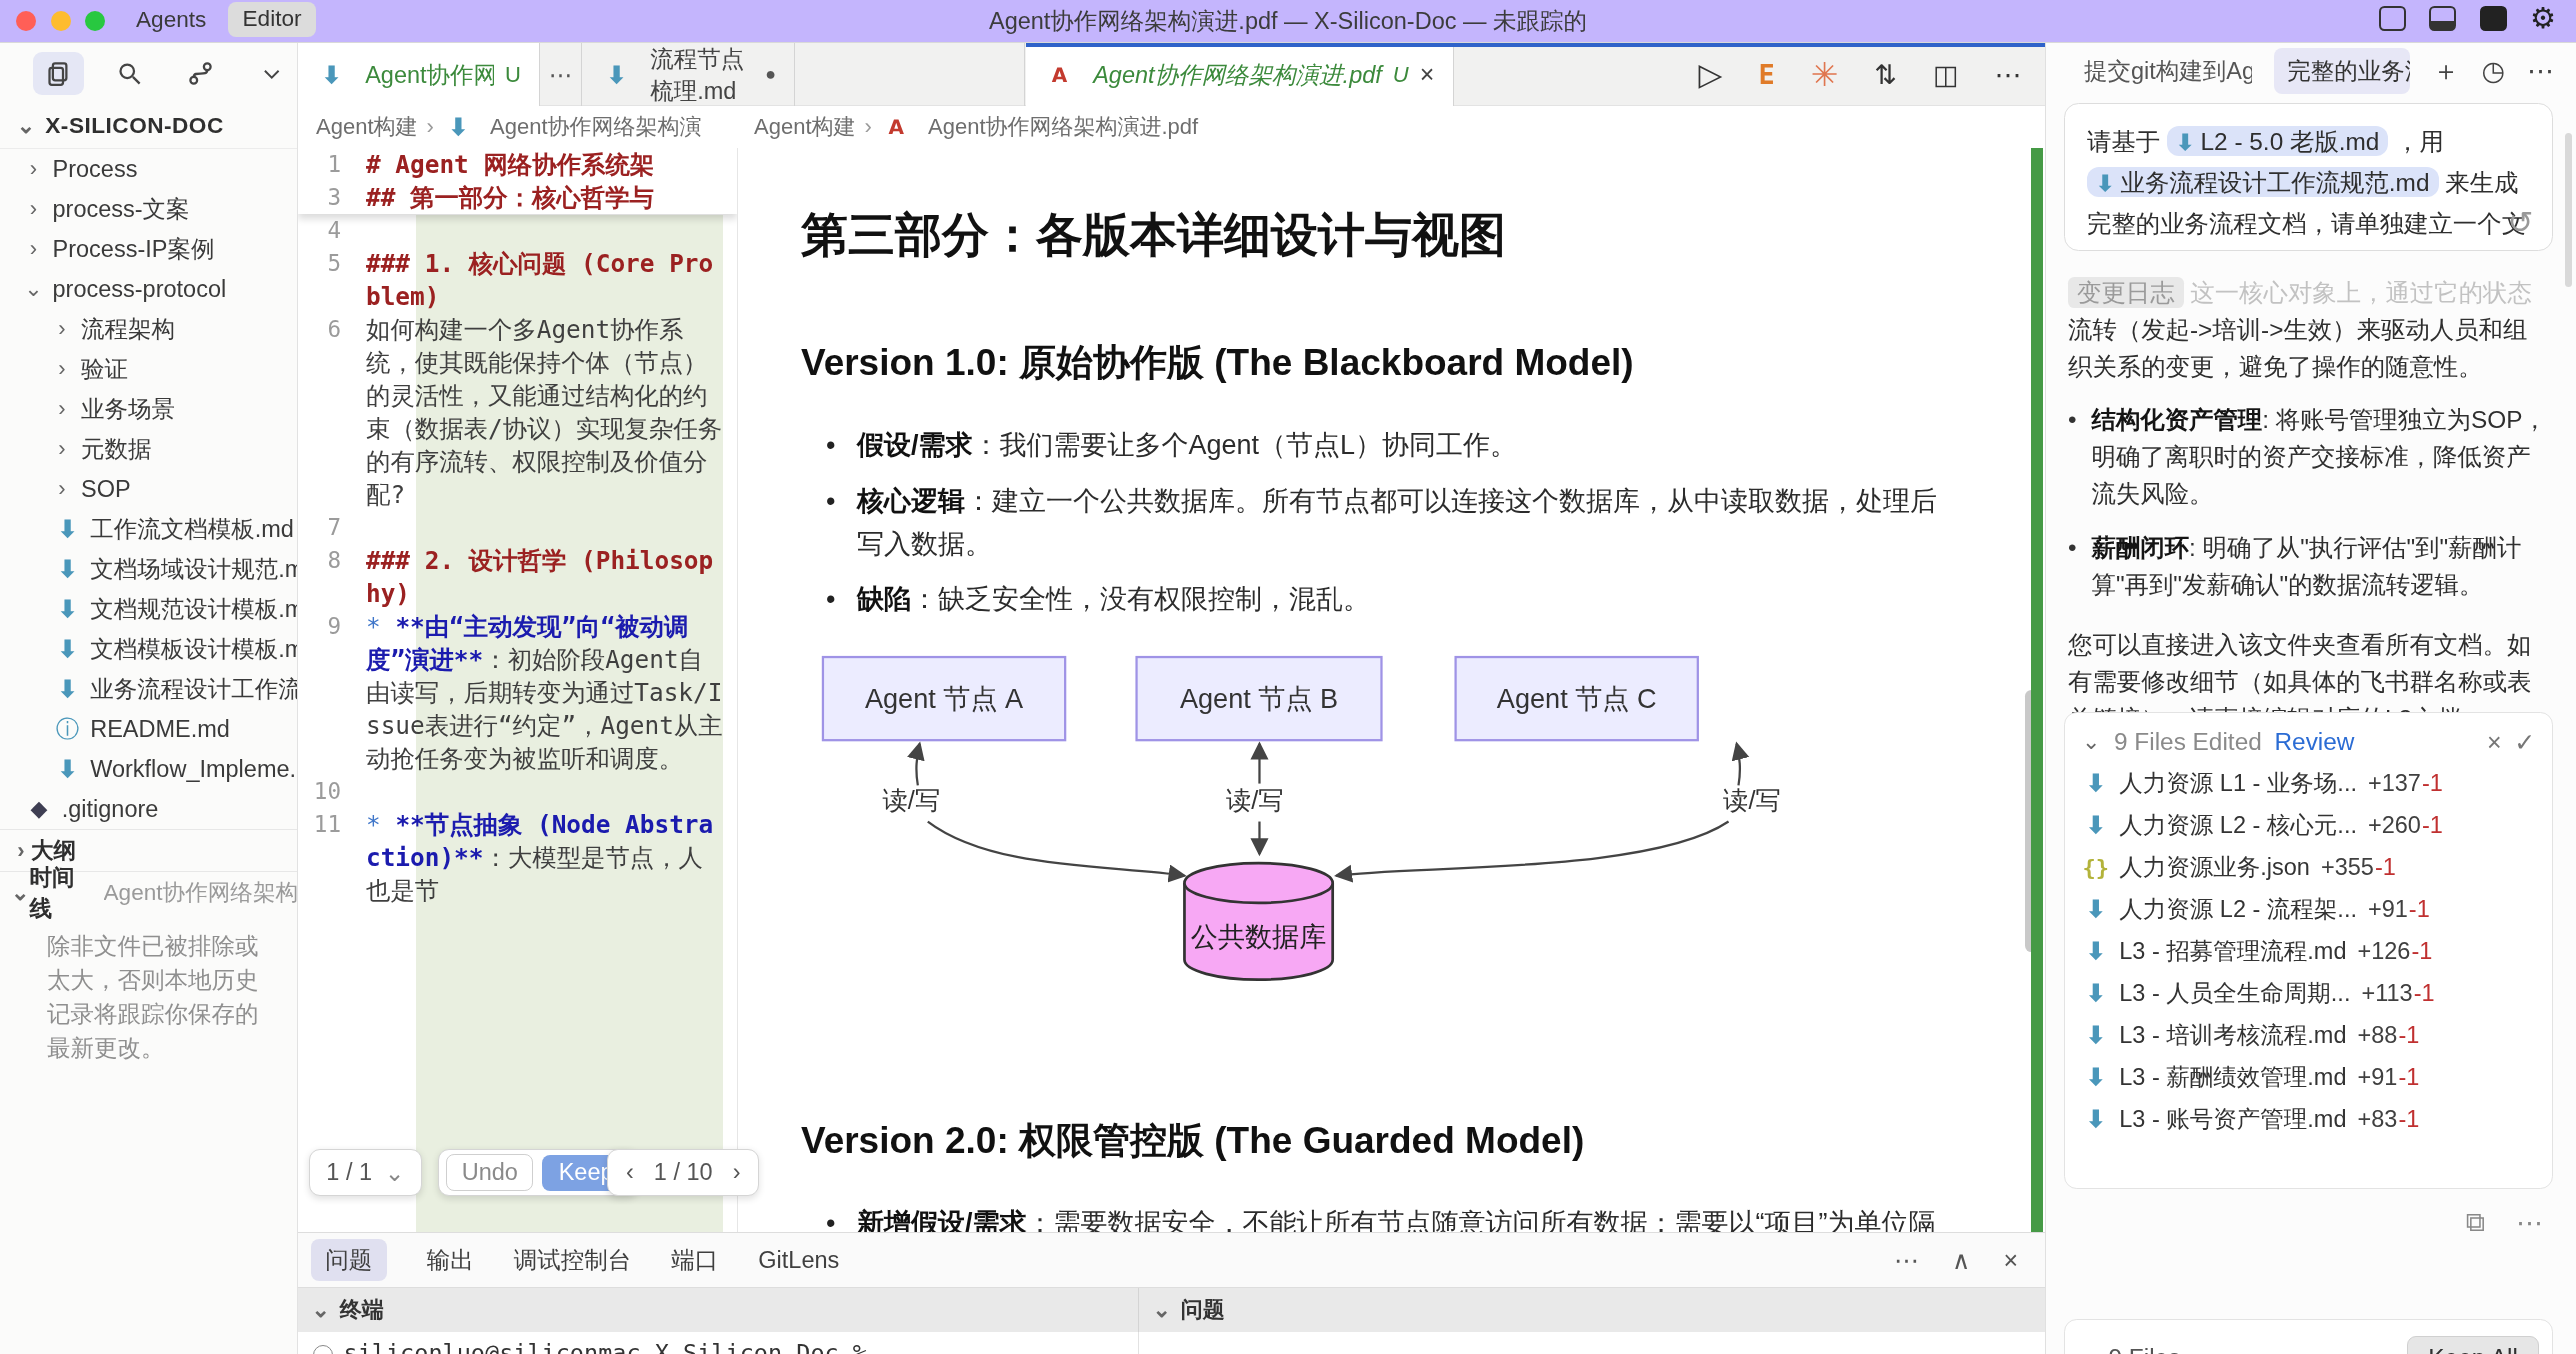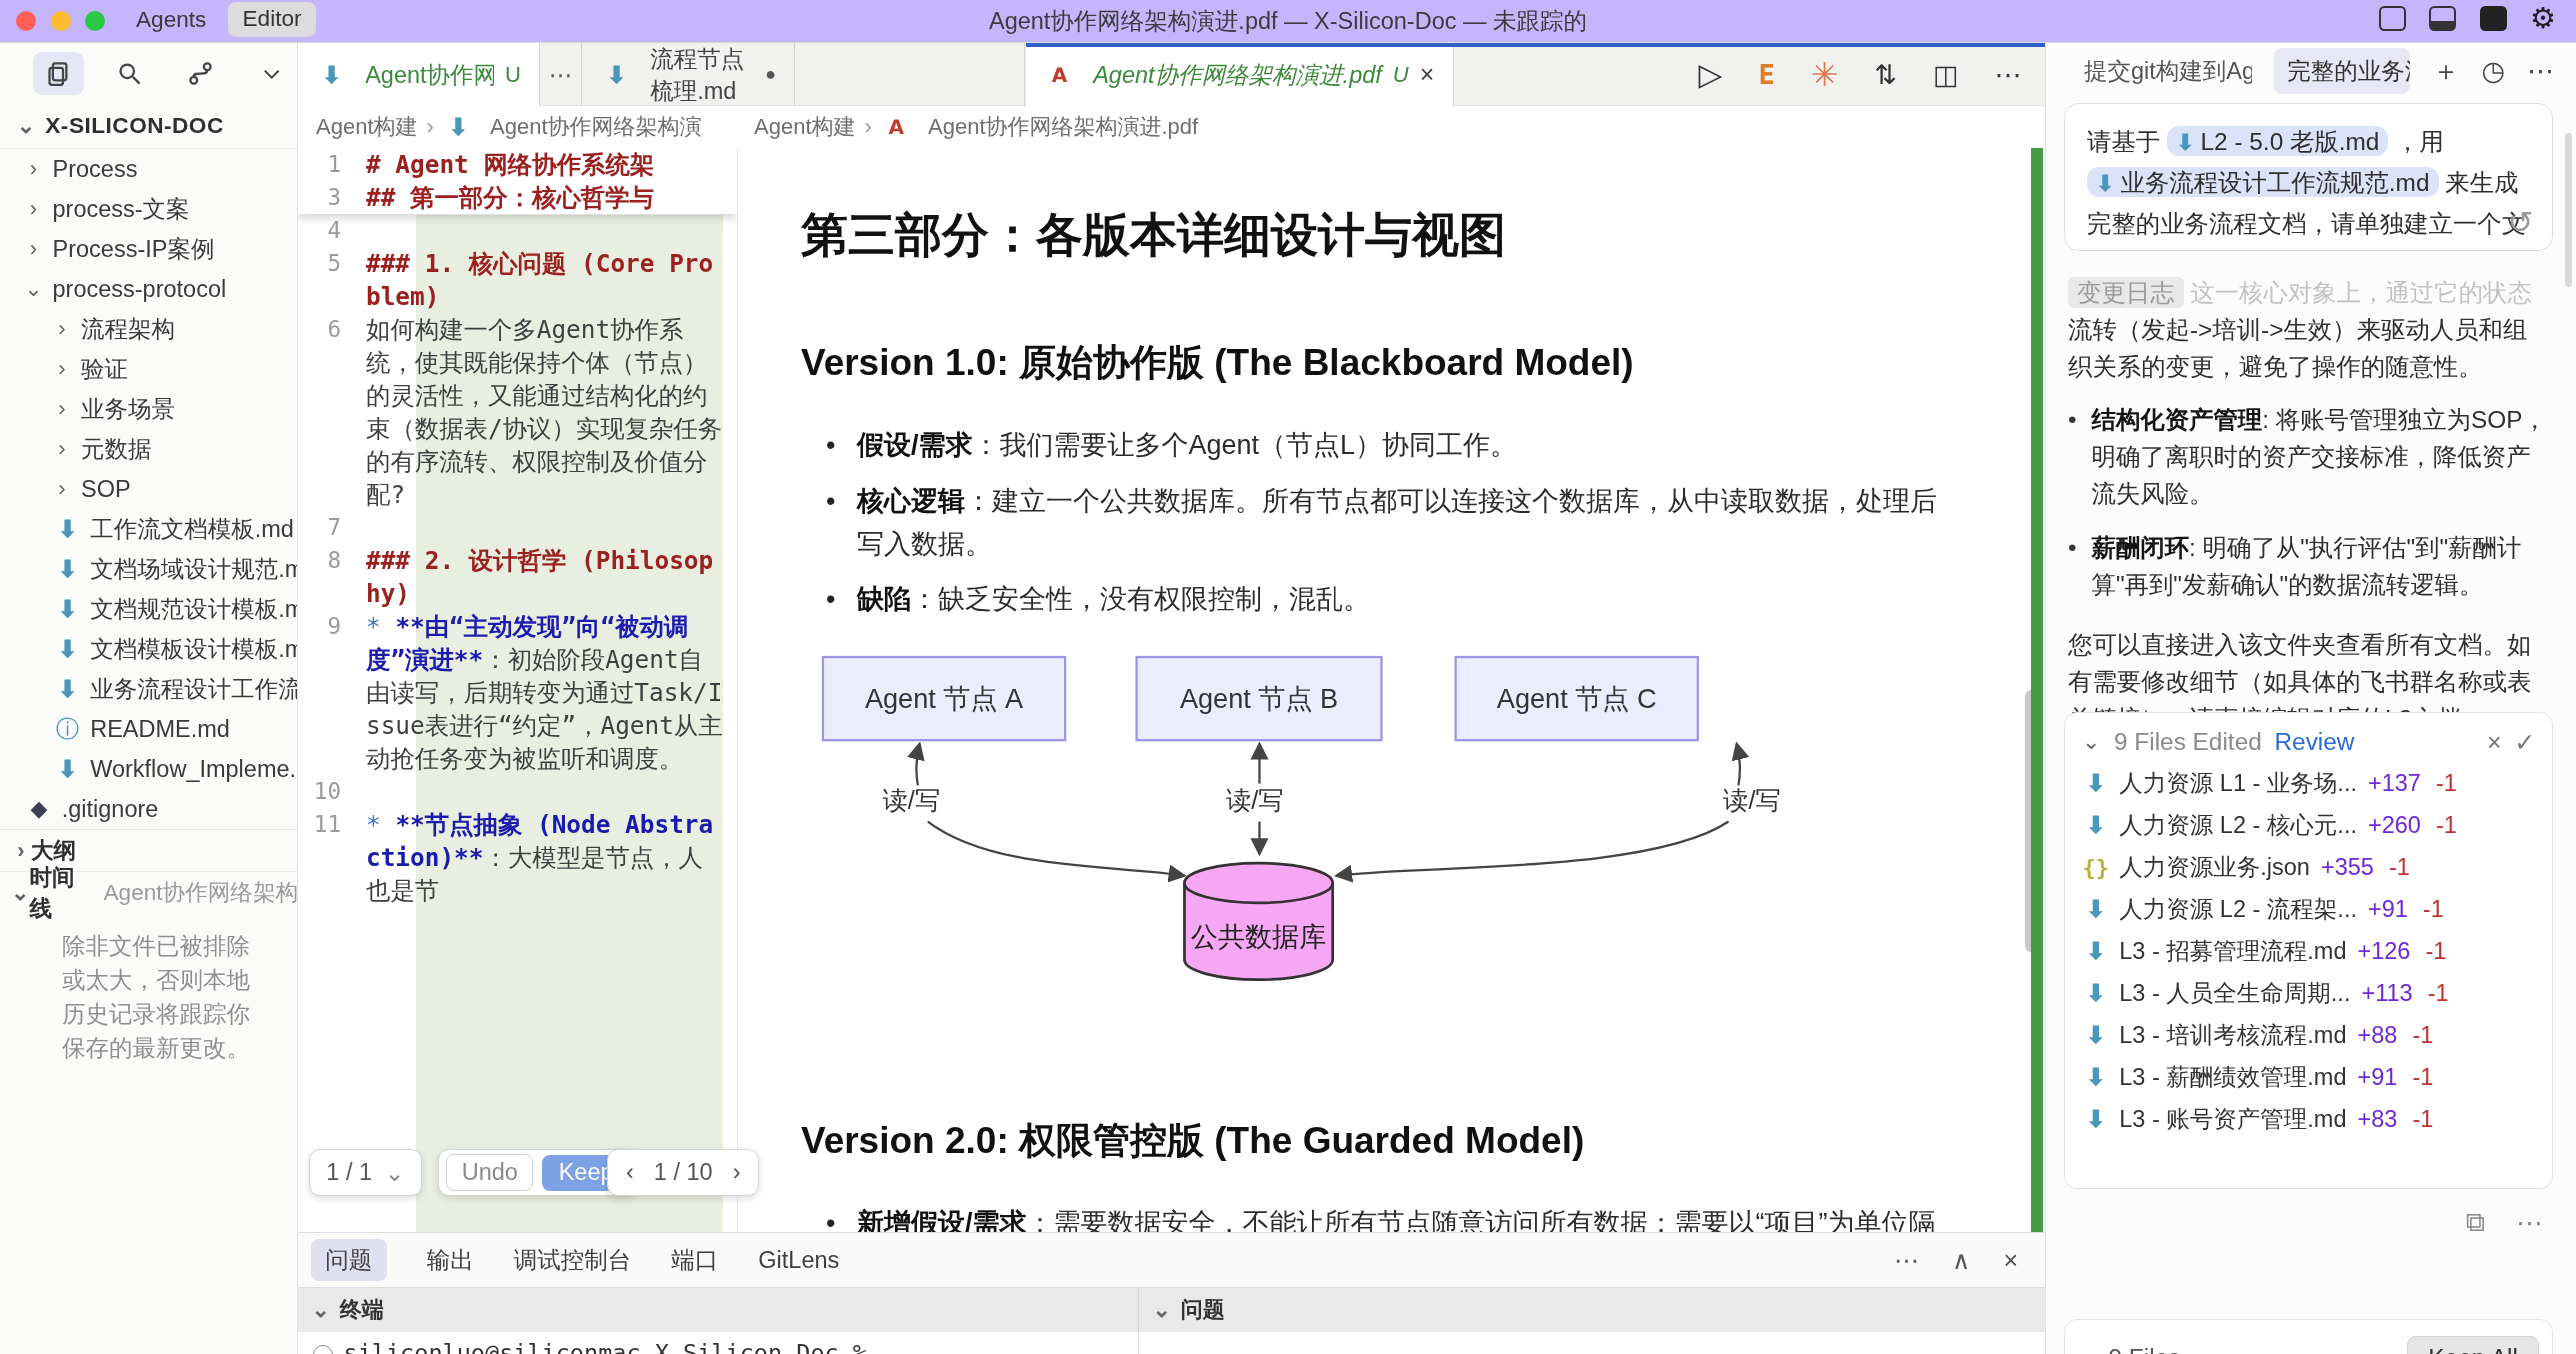--- a/index.html
+++ b/index.html
@@ -36,21 +36,21 @@
   .tree-row { display:flex; align-items:center; height:40px; font-size:23.5px; color:#3a3a3a; cursor:default; }
   .tree-row .lbl { white-space:nowrap; overflow:hidden; }
   .ficon { display:inline-block; width:31px; text-align:center; margin-right:7.2px; flex:0 0 31px; }
   .icon-md { color:#4a97ba; font-weight:bold; font-size:23.5px; }
   .icon-info { color:#4a97ba; font-size:23.5px; }
   .icon-git { color:#3e3e52; font-size:22px; }
   .icon-json { color:#b3b33a; font-weight:bold; font-family:"DejaVu Sans Mono",monospace; font-size:22px;}
   #outline-row,#timeline-row { display:flex; align-items:center; height:42px; font-size:22.6px;
     border-top:0.9px solid #e7e7e7; padding-left:11px; color:#2f2f2f; font-weight:bold; }
   #timeline-file { font-weight:normal; color:#9a9a9a; margin-left:12.7px; white-space:nowrap; overflow:hidden; }
-  #timeline-hint { padding:16.3px 27px 0 47px; font-size:23.5px; line-height:34px; color:#8f8f8f;margin-left:15px; }
+  #timeline-hint { padding:16.3px 27px 0 47px; font-size:23.5px; line-height:34px; color:#8f8f8f; }
 
   
   #center { position:absolute; left:298px; top:43px; right:531px; bottom:0; background:#fff; }
   #tabbar { position:absolute; left:0; top:0; right:0; height:63px; background:#f1f1f0;
     border-bottom:0.9px solid #e3e3e3; }
   .tab { position:absolute; top:0; height:63px; display:flex; align-items:center; gap:11px;
     padding:0 18px; font-size:23.5px; border-right:0.9px solid #d4d4d4; }
   .tab.active { background:#fff; }
   #tab1 { left:0; width:242px; color:#3c8a3c; }
   #tab-more { left:242px; width:42px; justify-content:center; color:#555; padding:0; }
@@ -155,21 +155,21 @@
   #as-closing { margin-top:23.5px; }
   #files-card { position:absolute; left:18px; right:23.5px; top:669px; height:477px;
     border:0.9px solid #e3e3e3; border-radius:12.7px; background:#fff; padding:9px 16.3px; }
   #fc-header { display:flex; align-items:center; gap:12.7px; height:40px; font-size:24.4px; color:#8a8a8a; }
   #fc-review { color:#2b6cd4; }
   #fc-header .sp { flex:1; }
   .fc-x,.fc-check { color:#777; font-size:25px; }
   .frow { display:flex; align-items:center; height:42px; font-size:23.5px; color:#333; }
   .frow .ficon { width:29px; flex:0 0 29px; margin-right:9px; }
   .frow .fname { white-space:nowrap; overflow:hidden; margin-right:11px; }
-  .addstat { color:#6d28d9; margin-right:15px; } .delstat { color:#c03030; }
+  .addstat { color:#404040; margin-right:1px; } .delstat { color:#c03030; }
   #as-undericons { position:absolute; right:33px; top:1164px; display:flex; gap:31px; color:#888; font-size:27px; }
   #as-footer { position:absolute; left:18px; right:23.5px; top:1276px; height:78px;
     border:0.9px solid #e3e3e3; border-radius:12.7px 12.7px 0 0; background:#fff;
     display:flex; align-items:center; padding:0 12.7px 0 16.3px; }
   #as-footer .chev { font-size:23.5px; }
   #af-label { font-size:24.4px; color:#555; margin-left:7.2px; flex:1; }
   #btn-keepall { background:#e6e6e6; border:0.9px solid #d0d0d0; border-radius:9px;
     font-size:24.4px; color:#2f2f2f; padding:7.2px 20px; }
   #as-scroll { position:absolute; right:3.6px; top:90px; width:7.2px; height:154px; border-radius:3.6px; background:#d9d9d9; }
 

